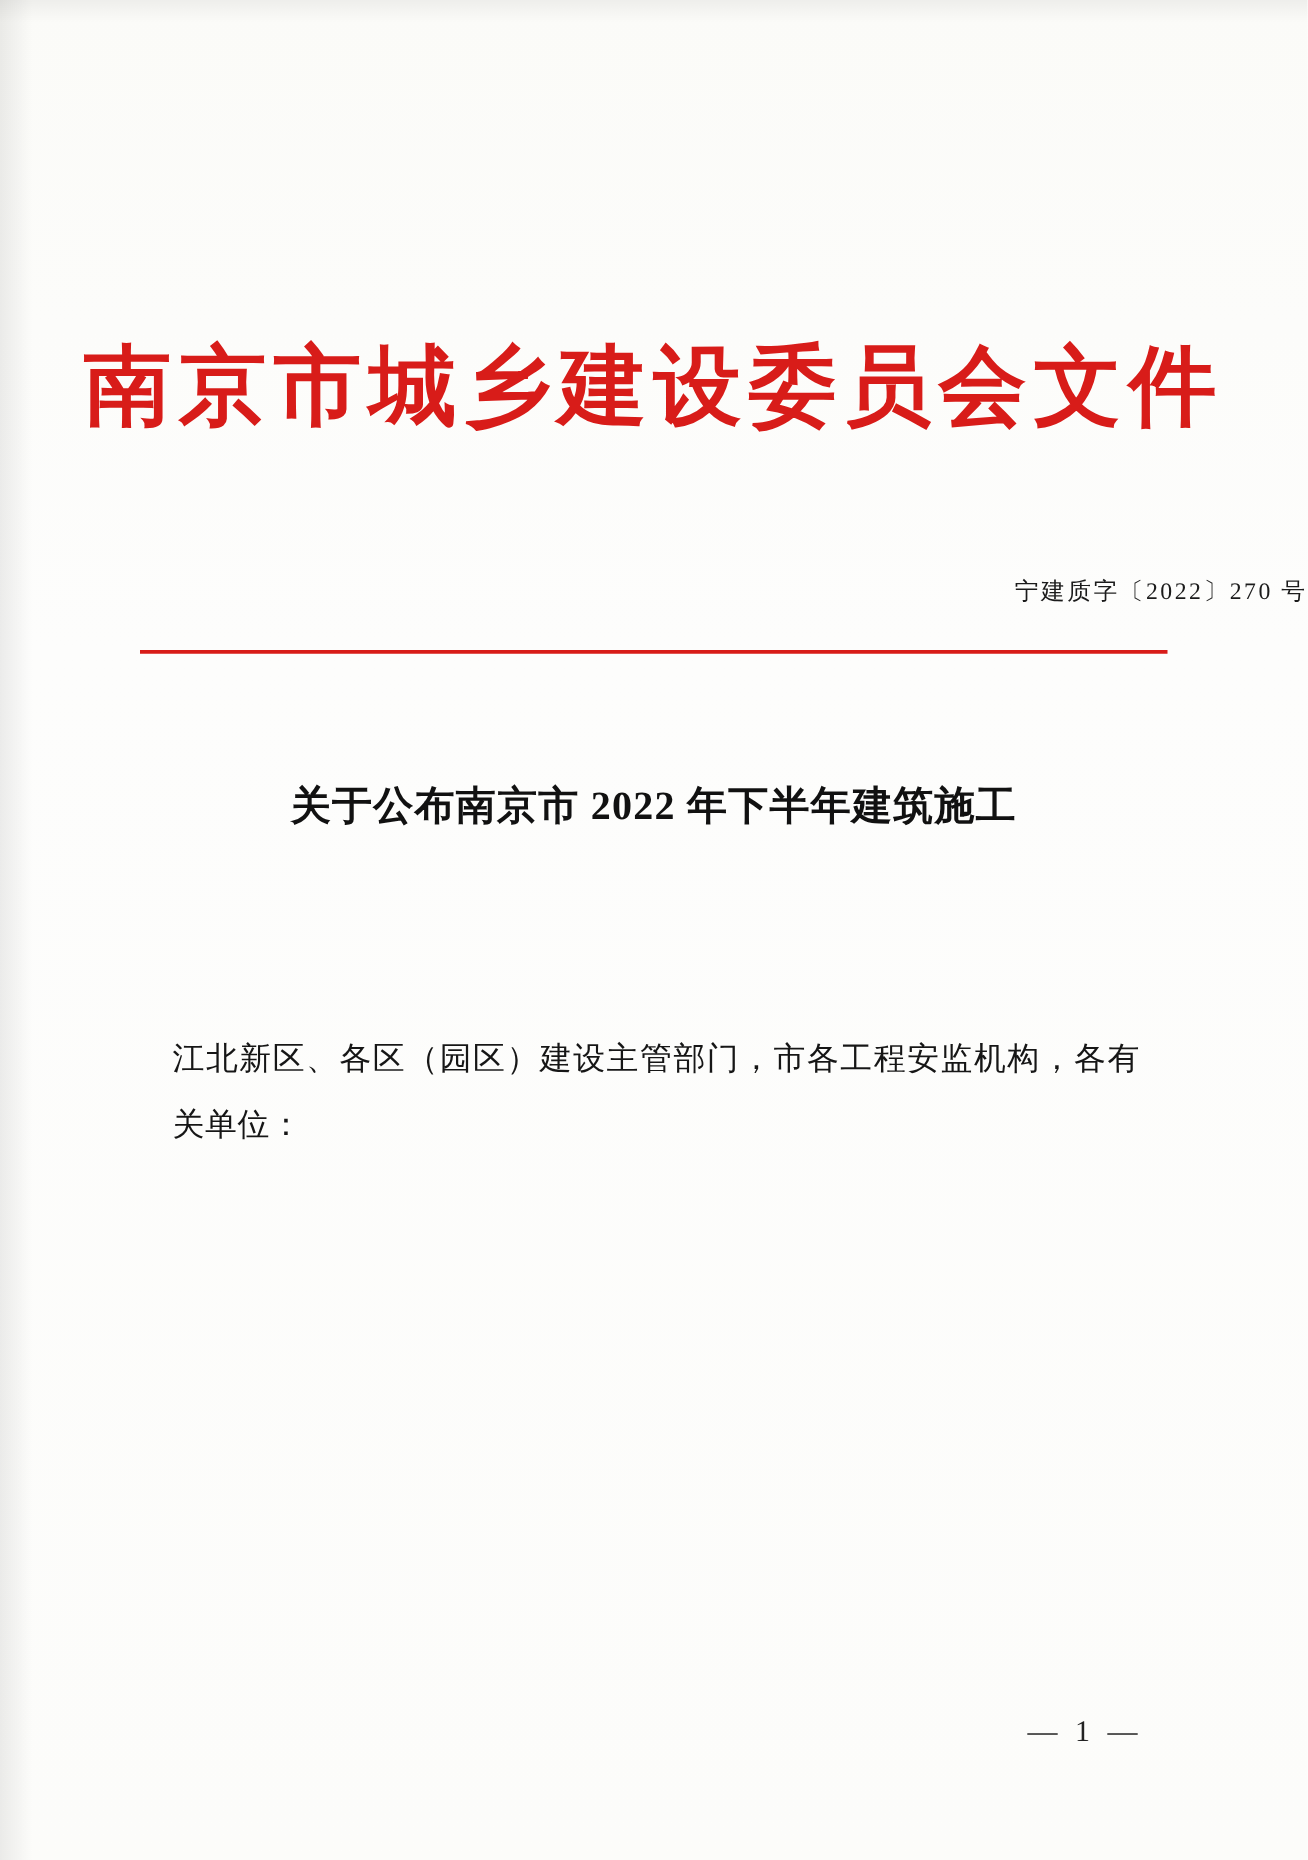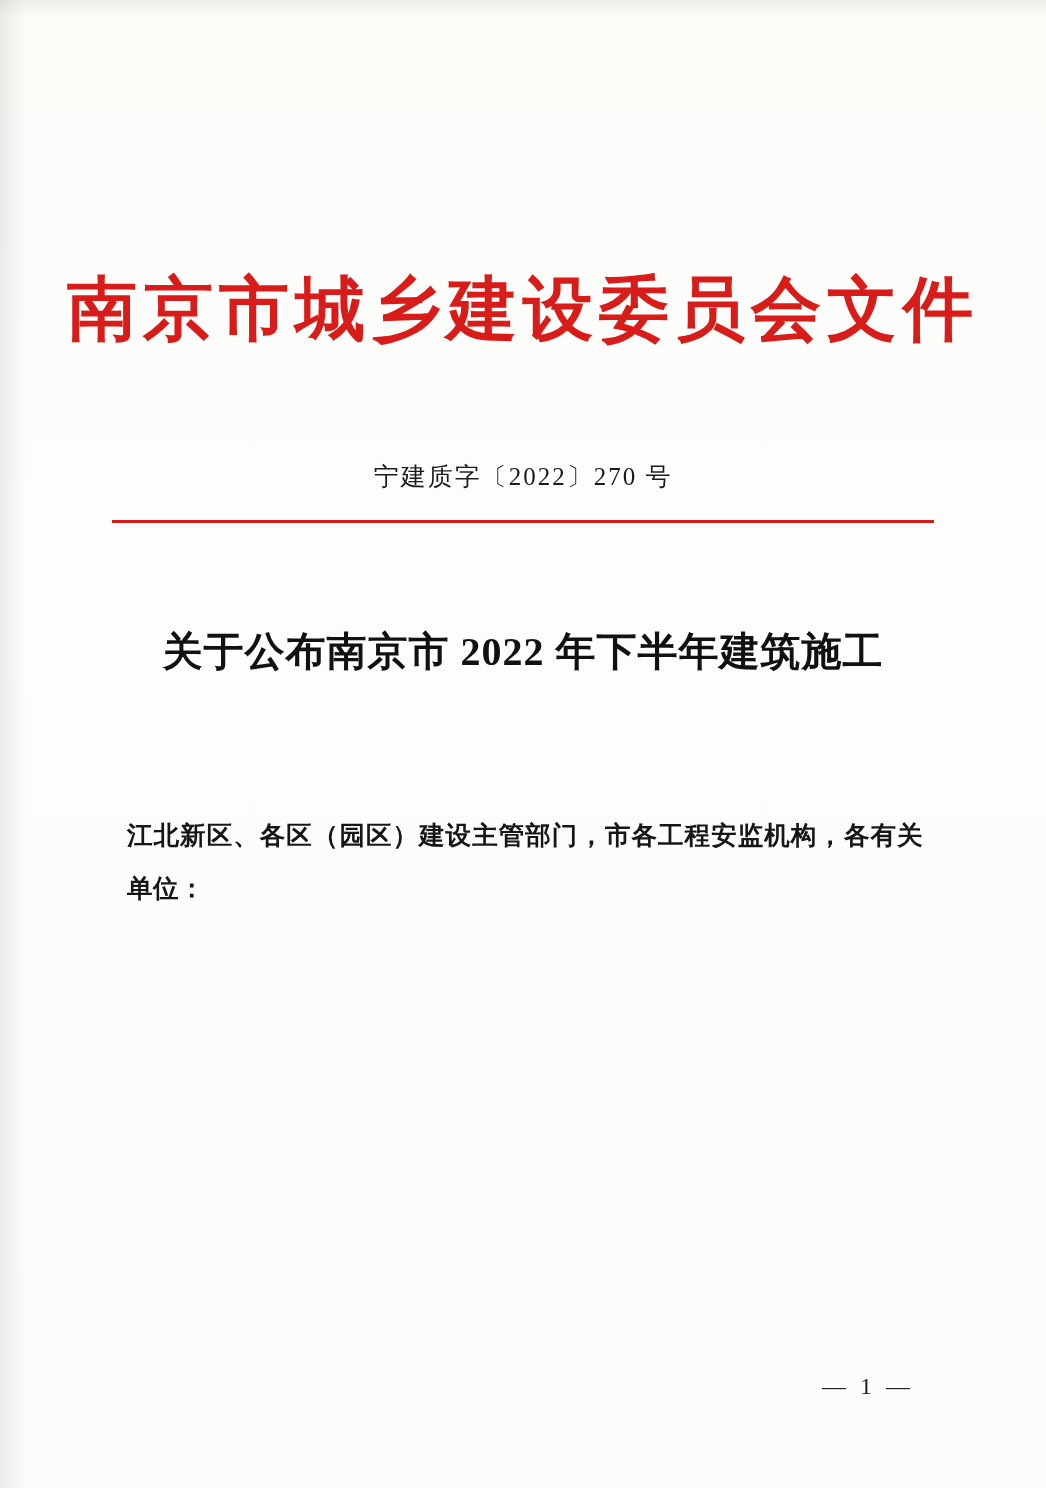--- a/index.html
+++ b/index.html
@@ -54,22 +54,22 @@
     line-height: 1.1;
     white-space: nowrap;
   }
 
   
   .doc-number {
     position: absolute;
     left: 0;
     right: 0;
     top: 460px;
-    text-align: center;
-    font-size: 25px;
+    text-align: right;
+    font-size: 19px;
     letter-spacing: 2px;
     color: #1b1b1b;
   }
 
   
   .red-rule {
     position: absolute;
     left: 112px;
     width: 822px;
     top: 520px;
@@ -78,21 +78,21 @@
   }
 
   
   .doc-title {
     position: absolute;
     left: 112px;
     width: 822px;
     top: 615px;
     text-align: center;
     font-weight: bold;
-    font-size: 40px;
+    font-size: 32px;
     line-height: 1.85;
     letter-spacing: 1px;
     color: #111;
   }
   .doc-title .line {
     display: block;
     white-space: nowrap;
   }
 
   
@@ -102,22 +102,21 @@
     width: 806px;
     top: 805px;
     font-size: 25.5px;
     line-height: 2.06;
     letter-spacing: 0.5px;
     color: #161616;
     text-align: justify;
     text-justify: inter-ideograph;
   }
   .body-block p {
-    margin: 5px;
-    font-weight: bold;
+    margin: 16px;
   }
   .body-block p.indent {
     text-indent: 2em;
   }
 
   
   .page-number {
     position: absolute;
     left: 0;
     right: 0;

